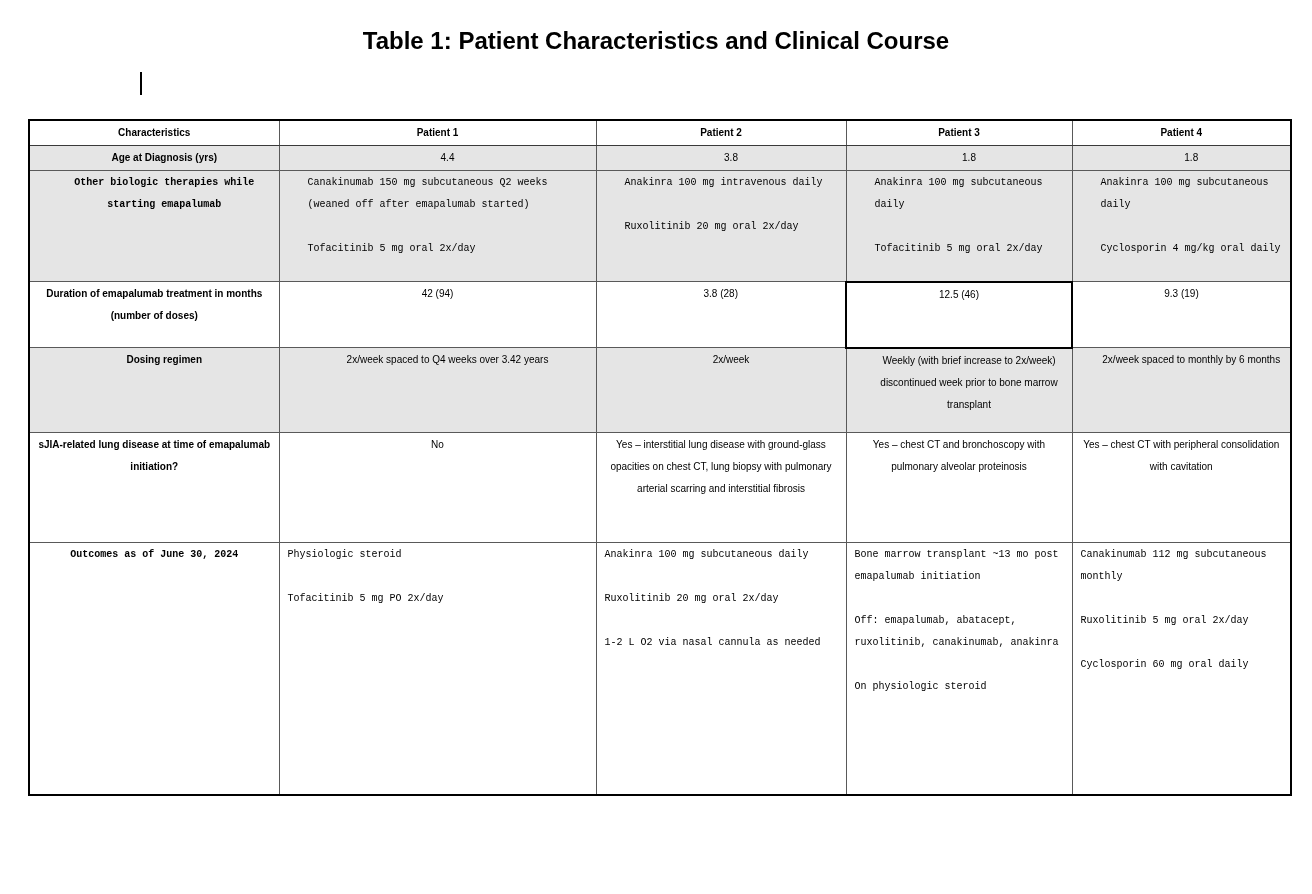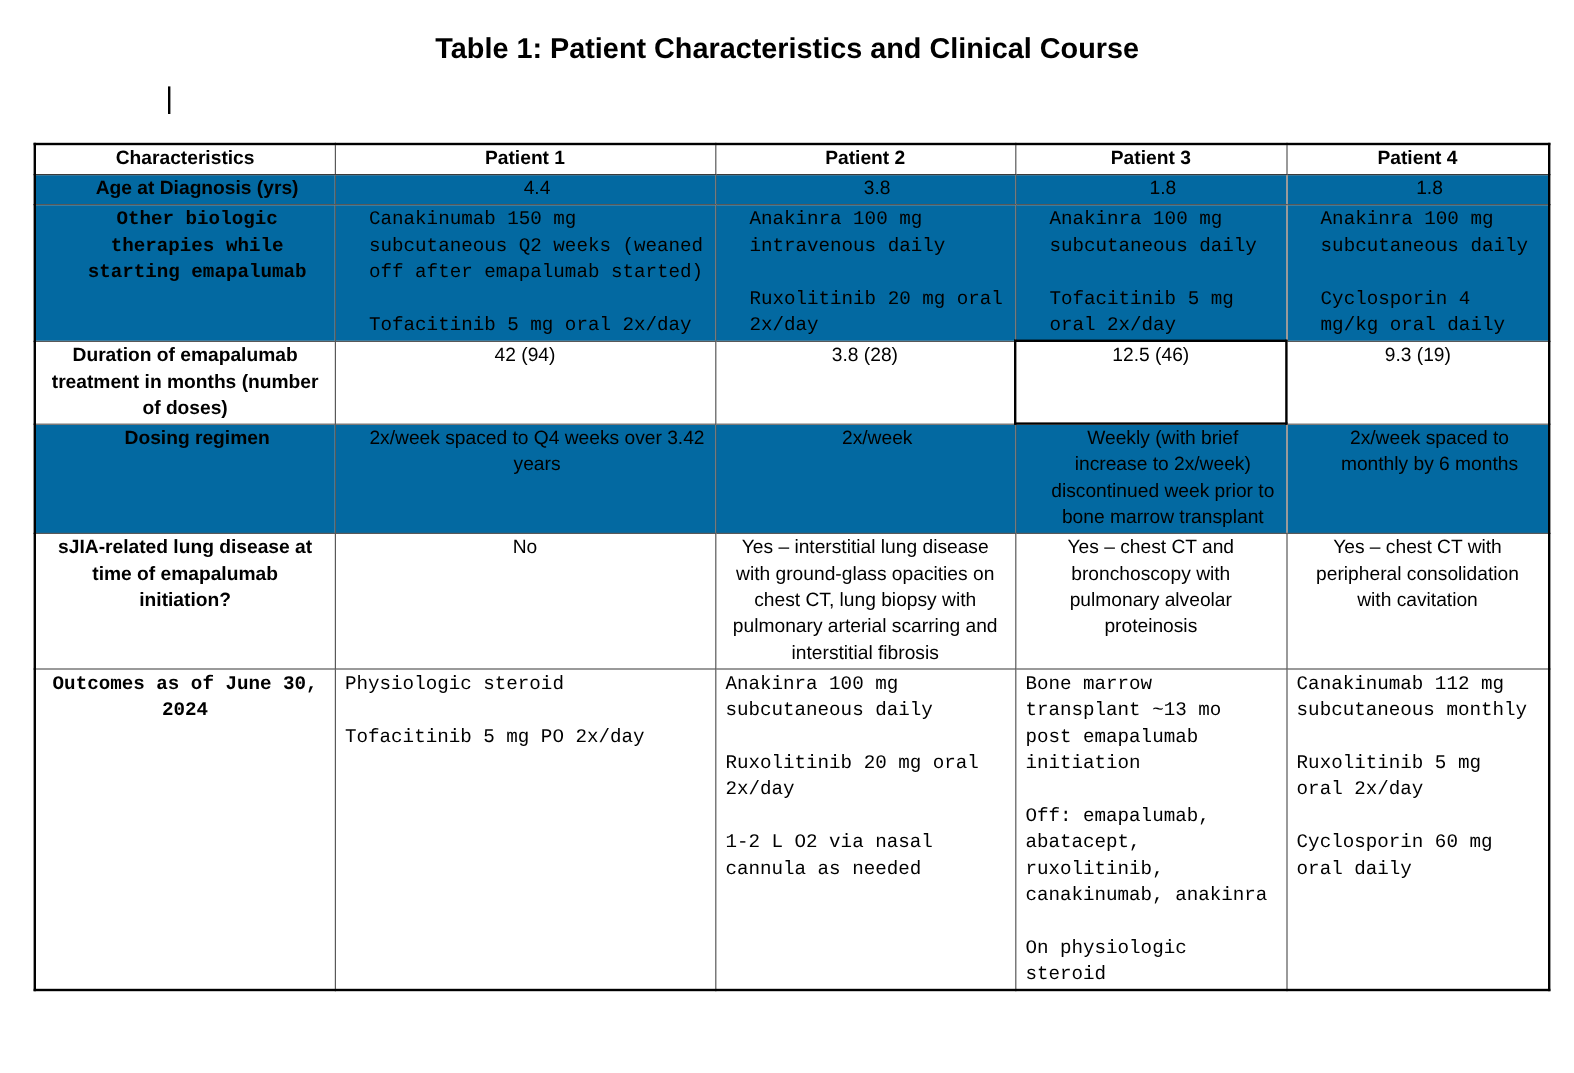--- a/index.html
+++ b/index.html
@@ -19,29 +19,29 @@
   }
   table.patients {
     position:absolute; left:28px; top:119px; width:1262px;
     border-collapse:collapse; table-layout:fixed;
     border:2px solid #000;
   }
   .patients th, .patients td {
     border:1px solid #595959;
     vertical-align:top;
     padding:1px 8px;
-    font-size:16px; line-height:22px;
+    font-size:10px; line-height:22px;
     white-space:pre-line;
     overflow:hidden;
   }
   .patients th {
     font-weight:bold; text-align:center; background:#fff;
     border-bottom:1px solid #3a3a3a;
   }
-  tr.shaded td { background:#0369a1;padding-left:28px; }
+  tr.shaded td { background:#e5e5e5;padding-left:28px; }
   td.label { font-weight:bold; text-align:center; }
   tr.c td { text-align:center; }
   tr.l td { text-align:left;font-family:Liberation Mono, monospace; }
   tr.l td.label { text-align:center; }
   td.hl { border:2px solid #000; }
   
   tr.rh-hdr { height:23px; }
   tr.rh0 { height:24px; }
   tr.rh1 { height:45px; }
   tr.rh2 { height:111px; }

